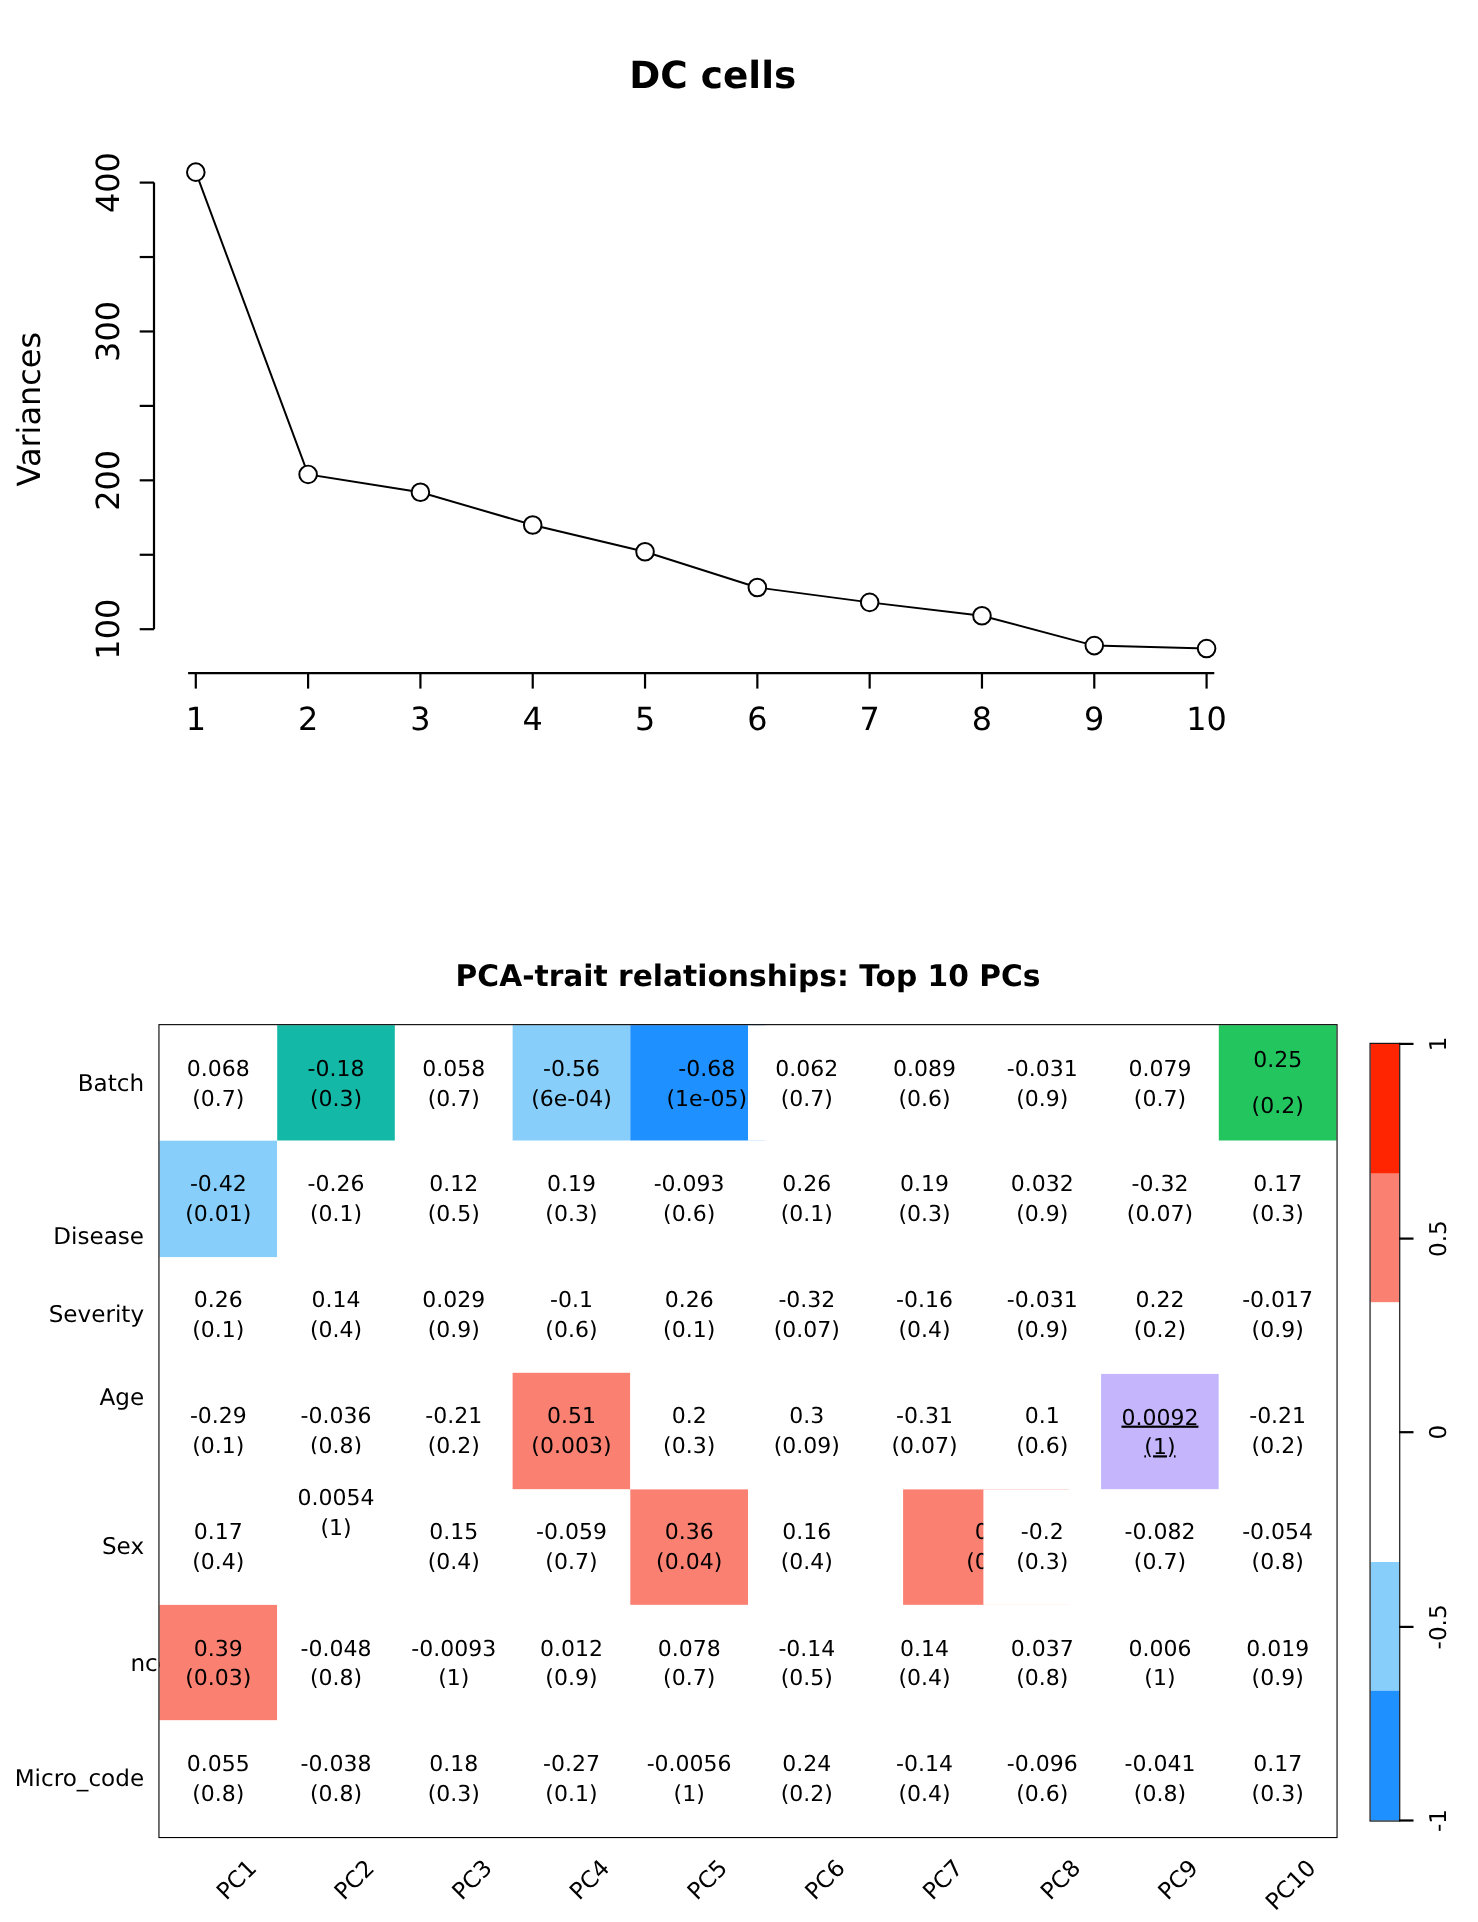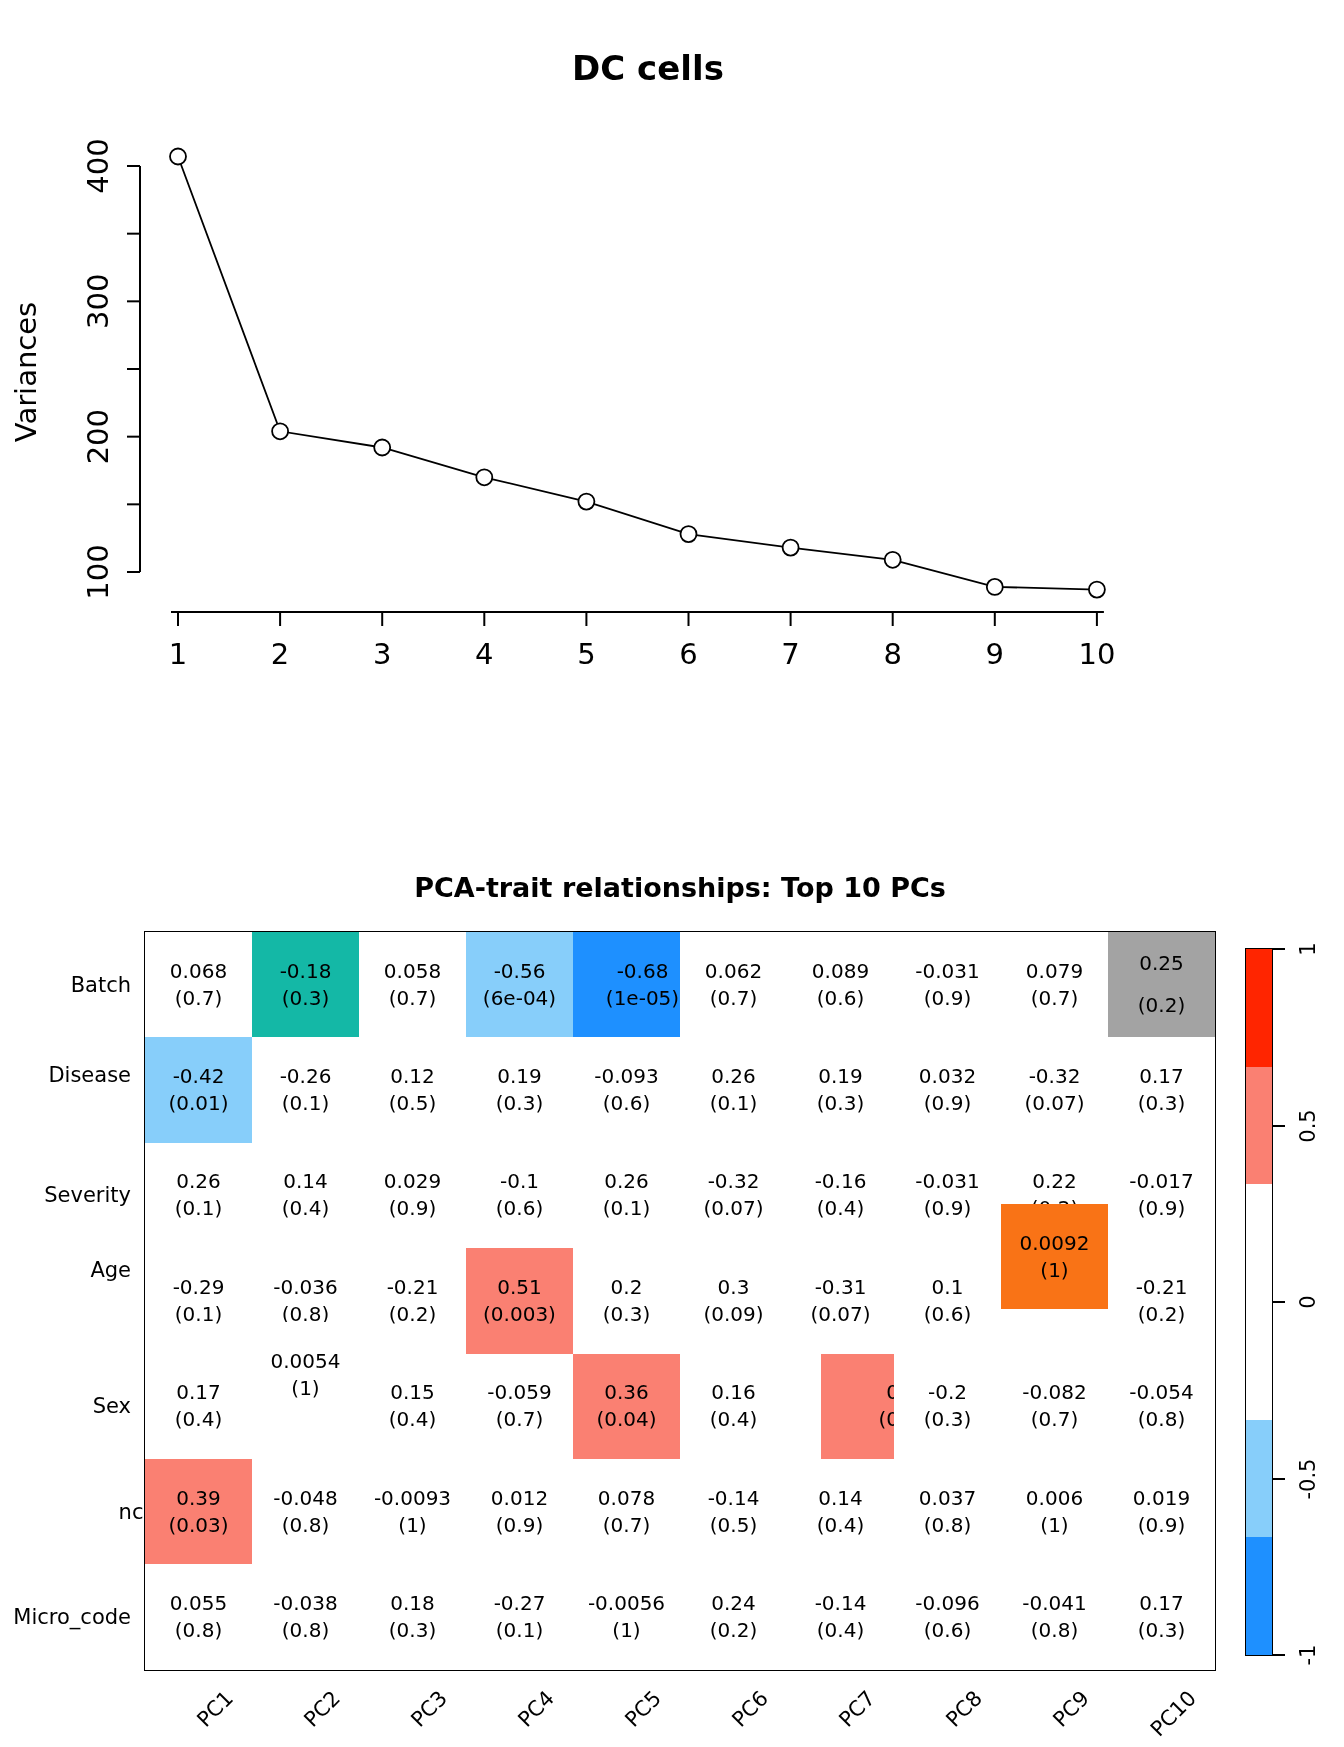--- a/index.html
+++ b/index.html
@@ -107,25 +107,25 @@
         <div>(0.6)</div>
       </div>
       <div class="hm-cell" style="left: 894px; top: 932px; width: 107px; height: 105.4px; background: rgb(255, 255, 255);">
         <div>-0.031</div>
         <div>(0.9)</div>
       </div>
       <div class="hm-cell" style="left: 1001px; top: 932px; width: 107px; height: 105.4px; background: rgb(255, 255, 255);">
         <div>0.079</div>
         <div>(0.7)</div>
       </div>
-      <div class="hm-cell" style="left: 1108px; top: 932px; width: 107px; height: 105.4px; background: #a3a3a3; gap: 15px;">
+      <div class="hm-cell" style="left: 1108px; top: 932px; width: 107px; height: 105.4px; background: #22c55e; gap: 15px;">
         <div>0.25</div>
         <div>(0.2)</div>
       </div>
-      <div class="hm-rowlabel" style="top: 1022px; height: 105.4px;">Disease</div>
+      <div class="hm-rowlabel" style="top: 1071px; height: 105.4px;">Disease</div>
       <div class="hm-cell" style="left: 145px; top: 1037.4px; width: 107px; height: 105.4px; background: rgb(135, 206, 250);">
         <div>-0.42</div>
         <div>(0.01)</div>
       </div>
       <div class="hm-cell" style="left: 252px; top: 1037.4px; width: 107px; height: 105.4px; background: rgb(255, 255, 255);">
         <div>-0.26</div>
         <div>(0.1)</div>
       </div>
       <div class="hm-cell" style="left: 359px; top: 1037.4px; width: 107px; height: 105.4px; background: rgb(255, 255, 255);">
         <div>0.12</div>
@@ -226,21 +226,21 @@
         <div>(0.09)</div>
       </div>
       <div class="hm-cell" style="left: 787px; top: 1248.2px; width: 107px; height: 105.4px; background: rgb(255, 255, 255);">
         <div>-0.31</div>
         <div>(0.07)</div>
       </div>
       <div class="hm-cell" style="left: 894px; top: 1248.2px; width: 107px; height: 105.4px; background: rgb(255, 255, 255);">
         <div>0.1</div>
         <div>(0.6)</div>
       </div>
-      <div class="hm-cell" style="left: 1001px; top: 1204px; width: 107px; height: 105.4px; background: #f97316;">
+      <div class="hm-cell" style="left: 1001px; top: 1249px; width: 107px; height: 105.4px; background: #c4b5fd; text-decoration: underline;">
         <div>0.0092</div>
         <div>(1)</div>
       </div>
       <div class="hm-cell" style="left: 1108px; top: 1248.2px; width: 107px; height: 105.4px; background: rgb(255, 255, 255);">
         <div>-0.21</div>
         <div>(0.2)</div>
       </div>
       <div class="hm-rowlabel" style="top: 1353.6px; height: 105.4px;">Sex</div>
       <div class="hm-cell" style="left: 145px; top: 1353.6px; width: 107px; height: 105.4px; background: rgb(255, 255, 255);">
         <div>0.17</div>

